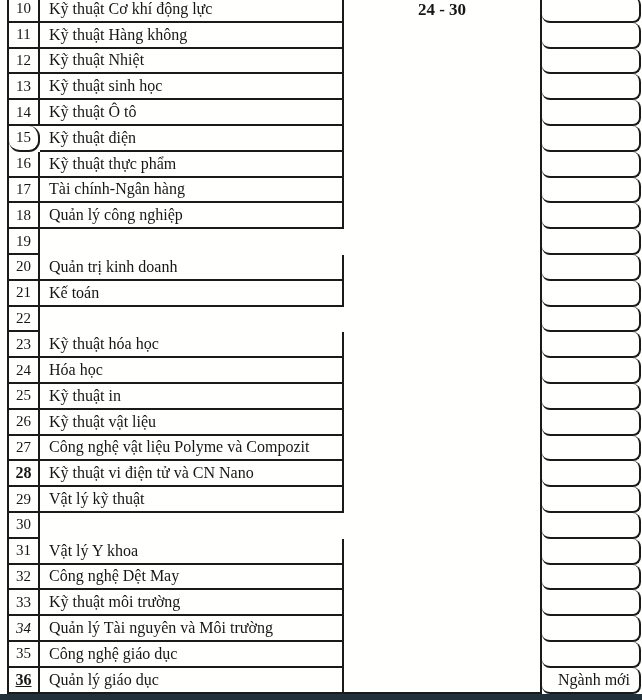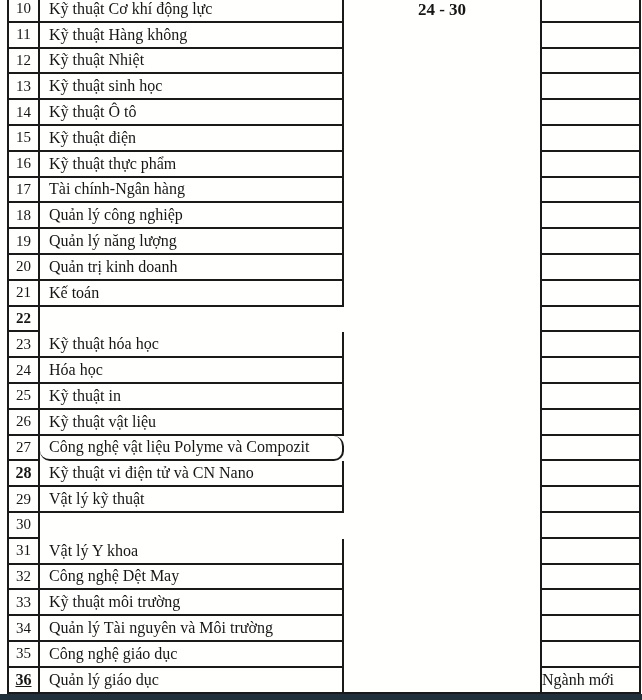--- a/index.html
+++ b/index.html
@@ -32,23 +32,24 @@
     justify-content: center;
     font-size: 15px;
   }
   .c-no.bold { font-weight: bold; font-size: 16px; }
   .c-name {
     padding-left: 9px;
     font-size: 16px;
     white-space: nowrap;
   }
   .c-note {
-    padding-left: 0;
+    padding-left: 16px;
     font-size: 16px;
     white-space: nowrap;
+    border-radius: 8px;
   }
   .merged {
     grid-area: 1 / 3 / 28 / 4;
     border-right: 2px solid #1a1a1a;
     border-bottom: 2px solid #1a1a1a;
     display: block;
   }
   .score {
     height: 26px;
     display: flex;
@@ -85,69 +86,68 @@
   <div class="cell c-note" style="grid-area: 3 / 4;"></div>
 
   <div class="cell c-no" style="grid-area: 4 / 1;">13</div>
   <div class="cell c-name" style="grid-area: 4 / 2;">Kỹ thuật sinh học</div>
   <div class="cell c-note" style="grid-area: 4 / 4;"></div>
 
   <div class="cell c-no" style="grid-area: 5 / 1;">14</div>
   <div class="cell c-name" style="grid-area: 5 / 2;">Kỹ thuật Ô tô</div>
   <div class="cell c-note" style="grid-area: 5 / 4;"></div>
 
-  <div class="cell c-no" style="grid-area: 6 / 1;">15</div>
+  <div class="cell c-no" style="grid-area: 6 / 1; border-radius: 11px;">15</div>
   <div class="cell c-name" style="grid-area: 6 / 2;">Kỹ thuật điện</div>
   <div class="cell c-note" style="grid-area: 6 / 4;"></div>
 
   <div class="cell c-no" style="grid-area: 7 / 1;">16</div>
   <div class="cell c-name" style="grid-area: 7 / 2; text-align: center;">Kỹ thuật thực phẩm</div>
   <div class="cell c-note" style="grid-area: 7 / 4;"></div>
 
   <div class="cell c-no" style="grid-area: 8 / 1;">17</div>
   <div class="cell c-name" style="grid-area: 8 / 2;">Tài chính-Ngân hàng</div>
   <div class="cell c-note" style="grid-area: 8 / 4;"></div>
 
   <div class="cell c-no" style="grid-area: 9 / 1;">18</div>
   <div class="cell c-name" style="grid-area: 9 / 2;">Quản lý công nghiệp</div>
   <div class="cell c-note" style="grid-area: 9 / 4;"></div>
 
   <div class="cell c-no" style="grid-area: 10 / 1;">19</div>
-  <div class="cell c-name" style="grid-area: 10 / 2;">Quản lý năng lượng</div>
   <div class="cell c-note" style="grid-area: 10 / 4;"></div>
 
   <div class="cell c-no" style="grid-area: 11 / 1;">20</div>
   <div class="cell c-name" style="grid-area: 11 / 2;">Quản trị kinh doanh</div>
   <div class="cell c-note" style="grid-area: 11 / 4;"></div>
 
   <div class="cell c-no" style="grid-area: 12 / 1;">21</div>
   <div class="cell c-name" style="grid-area: 12 / 2;">Kế toán</div>
   <div class="cell c-note" style="grid-area: 12 / 4;"></div>
 
-  <div class="cell c-no" style="grid-area: 13 / 1; font-weight: bold;">22</div>
+  <div class="cell c-no" style="grid-area: 13 / 1;">22</div>
   <div class="cell c-note" style="grid-area: 13 / 4;"></div>
 
   <div class="cell c-no" style="grid-area: 14 / 1;">23</div>
   <div class="cell c-name" style="grid-area: 14 / 2;">Kỹ thuật hóa học</div>
   <div class="cell c-note" style="grid-area: 14 / 4;"></div>
 
   <div class="cell c-no" style="grid-area: 15 / 1;">24</div>
   <div class="cell c-name" style="grid-area: 15 / 2;">Hóa học</div>
   <div class="cell c-note" style="grid-area: 15 / 4;"></div>
 
   <div class="cell c-no" style="grid-area: 16 / 1;">25</div>
   <div class="cell c-name" style="grid-area: 16 / 2;">Kỹ thuật in</div>
   <div class="cell c-note" style="grid-area: 16 / 4;"></div>
 
   <div class="cell c-no" style="grid-area: 17 / 1;">26</div>
   <div class="cell c-name" style="grid-area: 17 / 2;">Kỹ thuật vật liệu</div>
   <div class="cell c-note" style="grid-area: 17 / 4;"></div>
 
   <div class="cell c-no" style="grid-area: 18 / 1;">27</div>
-  <div class="cell c-name" style="grid-area: 18 / 2; border-radius: 10px;">Công nghệ vật liệu Polyme và Compozit</div>
+  <div class="cell c-name" style="grid-area: 18 / 2;">Công nghệ vật liệu Polyme và Compozit</div>
   <div class="cell c-note" style="grid-area: 18 / 4;"></div>
 
   <div class="cell c-no bold" style="grid-area: 19 / 1;">28</div>
   <div class="cell c-name" style="grid-area: 19 / 2;">Kỹ thuật vi điện tử và CN Nano</div>
   <div class="cell c-note" style="grid-area: 19 / 4;"></div>
 
   <div class="cell c-no" style="grid-area: 20 / 1;">29</div>
   <div class="cell c-name" style="grid-area: 20 / 2;">Vật lý kỹ thuật</div>
   <div class="cell c-note" style="grid-area: 20 / 4;"></div>
 
@@ -159,21 +159,21 @@
   <div class="cell c-note" style="grid-area: 22 / 4;"></div>
 
   <div class="cell c-no" style="grid-area: 23 / 1;">32</div>
   <div class="cell c-name" style="grid-area: 23 / 2;">Công nghệ Dệt May</div>
   <div class="cell c-note" style="grid-area: 23 / 4;"></div>
 
   <div class="cell c-no" style="grid-area: 24 / 1;">33</div>
   <div class="cell c-name" style="grid-area: 24 / 2;">Kỹ thuật môi trường</div>
   <div class="cell c-note" style="grid-area: 24 / 4;"></div>
 
-  <div class="cell c-no" style="grid-area: 25 / 1;">34</div>
+  <div class="cell c-no" style="grid-area: 25 / 1; font-style: italic;">34</div>
   <div class="cell c-name" style="grid-area: 25 / 2;">Quản lý Tài nguyên và Môi trường</div>
   <div class="cell c-note" style="grid-area: 25 / 4;"></div>
 
   <div class="cell c-no" style="grid-area: 26 / 1;">35</div>
   <div class="cell c-name" style="grid-area: 26 / 2;">Công nghệ giáo dục</div>
   <div class="cell c-note" style="grid-area: 26 / 4;"></div>
 
   <div class="cell c-no bold" style="grid-area: 27 / 1; text-decoration: underline;">36</div>
   <div class="cell c-name" style="grid-area: 27 / 2;">Quản lý giáo dục</div>
   <div class="cell c-note" style="grid-area: 27 / 4;">Ngành mới</div>

